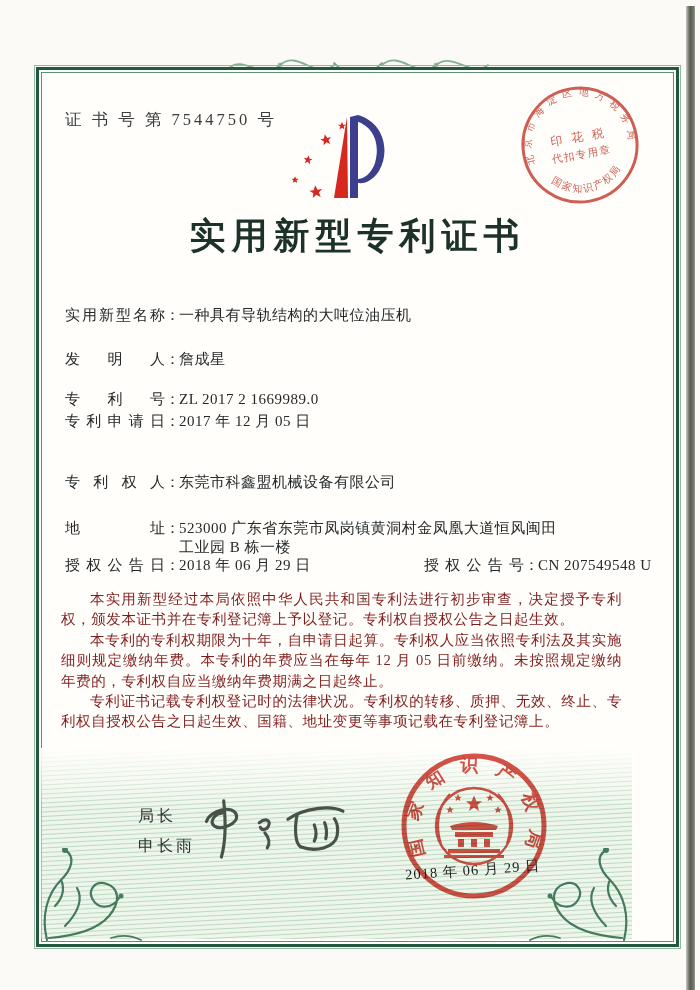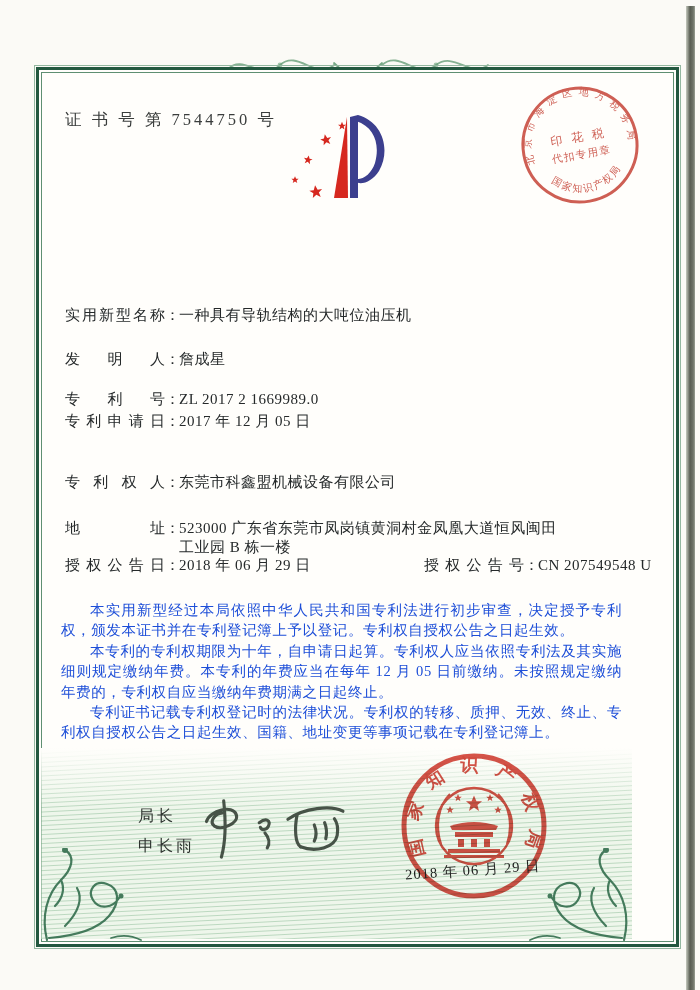--- a/index.html
+++ b/index.html
@@ -40,22 +40,22 @@
     position:absolute;left:0;top:142px;width:100%;text-align:center;
     font-size:36px;font-weight:bold;color:#1c3129;letter-spacing:6px;
   }
   .row{position:absolute;left:26px;font-size:15px;color:#25292a;white-space:nowrap;}
   .lbl{display:inline-block;width:100px;text-align:justify;text-align-last:justify;vertical-align:top;}
   .colon{display:inline-block;width:14px;}
   .val{letter-spacing:.5px;}
   .val-line2{position:absolute;left:114px;top:19px;letter-spacing:.5px;}
   .pair2{position:absolute;left:315px;top:0;margin-left:44px;}
   .paras{
-    position:absolute;left:22px;top:530px;width:561px;
-    font-size:14.5px;line-height:20.4px;color:#1d4ed8;text-align:justify;
+    position:absolute;left:22px;top:519px;width:561px;
+    font-size:14.5px;line-height:20.4px;color:#7f1d1d;text-align:justify;
     letter-spacing:.6px;
   }
   .paras p{margin:0;text-indent:2em;}
   .signer{position:absolute;left:79px;font-size:16px;color:#2c322e;letter-spacing:3px;margin-left:20px;}
   .sig{position:absolute;left:148px;top:710px;width:172px;height:98px;}
   .seal{position:absolute;left:356px;top:677px;width:158px;height:158px;mix-blend-mode:multiply;opacity:.92;}
   .seal-date{
     position:absolute;left:366px;top:790px;width:160px;
     font-size:14.5px;color:#1e1f1e;letter-spacing:1px;transform:rotate(-4deg);
     white-space:nowrap;
@@ -128,20 +128,21 @@
       <path d="M72,1 C97,8 105,36 93,57 C85,70 70,73 66,64 C75,68 85,61 89,49 C94,31 89,13 70,7 Z" fill="#3c3f8e"></path>
       <g fill="#d6281f">
         <polygon transform="translate(56,12) scale(0.42)" points="0,-10 2.9,-3.1 9.5,-3.1 4.1,1.2 5.9,8.1 0,4 -5.9,8.1 -4.1,1.2 -9.5,-3.1 -2.9,-3.1"></polygon>
         <polygon transform="translate(40,26) scale(0.58) rotate(-12)" points="0,-10 2.9,-3.1 9.5,-3.1 4.1,1.2 5.9,8.1 0,4 -5.9,8.1 -4.1,1.2 -9.5,-3.1 -2.9,-3.1"></polygon>
         <polygon transform="translate(22,46) scale(0.46) rotate(10)" points="0,-10 2.9,-3.1 9.5,-3.1 4.1,1.2 5.9,8.1 0,4 -5.9,8.1 -4.1,1.2 -9.5,-3.1 -2.9,-3.1"></polygon>
         <polygon transform="translate(9,66) scale(0.38)" points="0,-10 2.9,-3.1 9.5,-3.1 4.1,1.2 5.9,8.1 0,4 -5.9,8.1 -4.1,1.2 -9.5,-3.1 -2.9,-3.1"></polygon>
         <polygon transform="translate(30,78) scale(0.68) rotate(-8)" points="0,-10 2.9,-3.1 9.5,-3.1 4.1,1.2 5.9,8.1 0,4 -5.9,8.1 -4.1,1.2 -9.5,-3.1 -2.9,-3.1"></polygon>
       </g>
     </svg>
 
+    <div class="title">实用新型专利证书</div>
 
     <div class="row" style="top:236px">
       <span class="lbl">实用新型名称</span><span class="colon">：</span><span class="val">一种具有导轨结构的大吨位油压机</span>
     </div>
     <div class="row" style="top:280px">
       <span class="lbl">发明人</span><span class="colon">：</span><span class="val">詹成星</span>
     </div>
     <div class="row" style="top:320px">
       <span class="lbl">专利号</span><span class="colon">：</span><span class="val">ZL 2017 2 1669989.0</span>
     </div>

